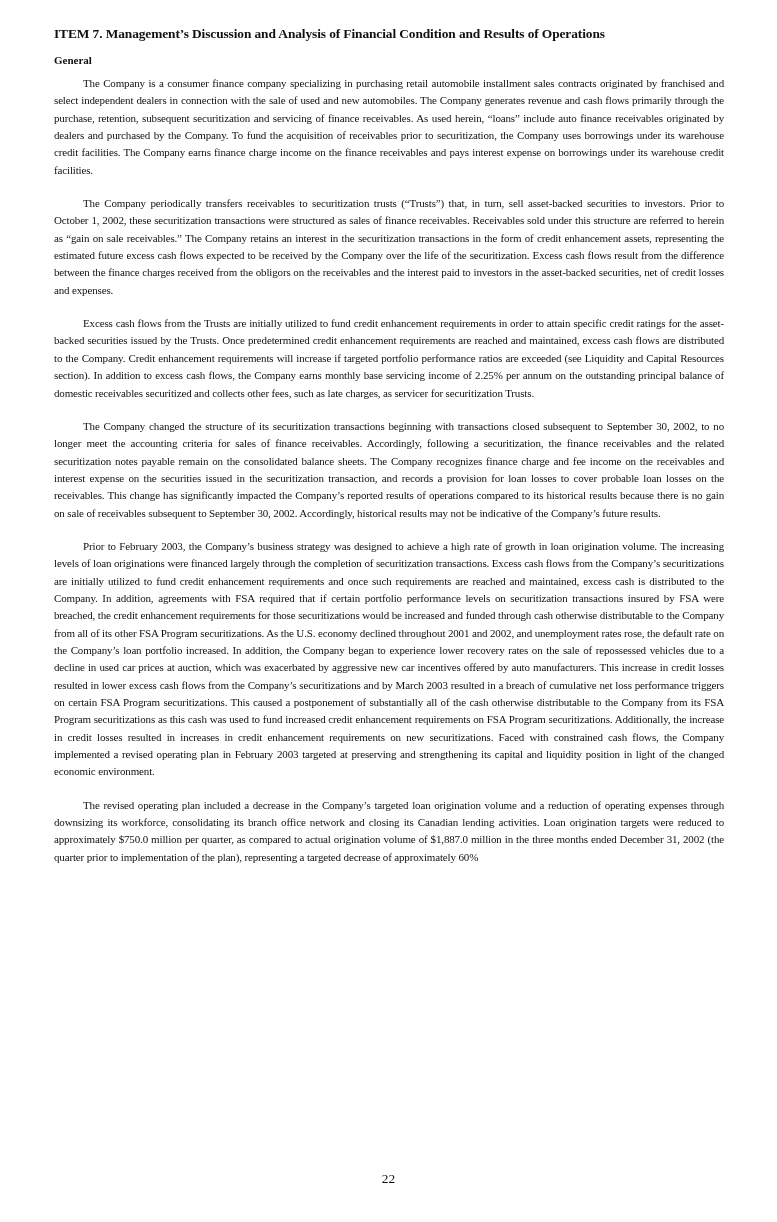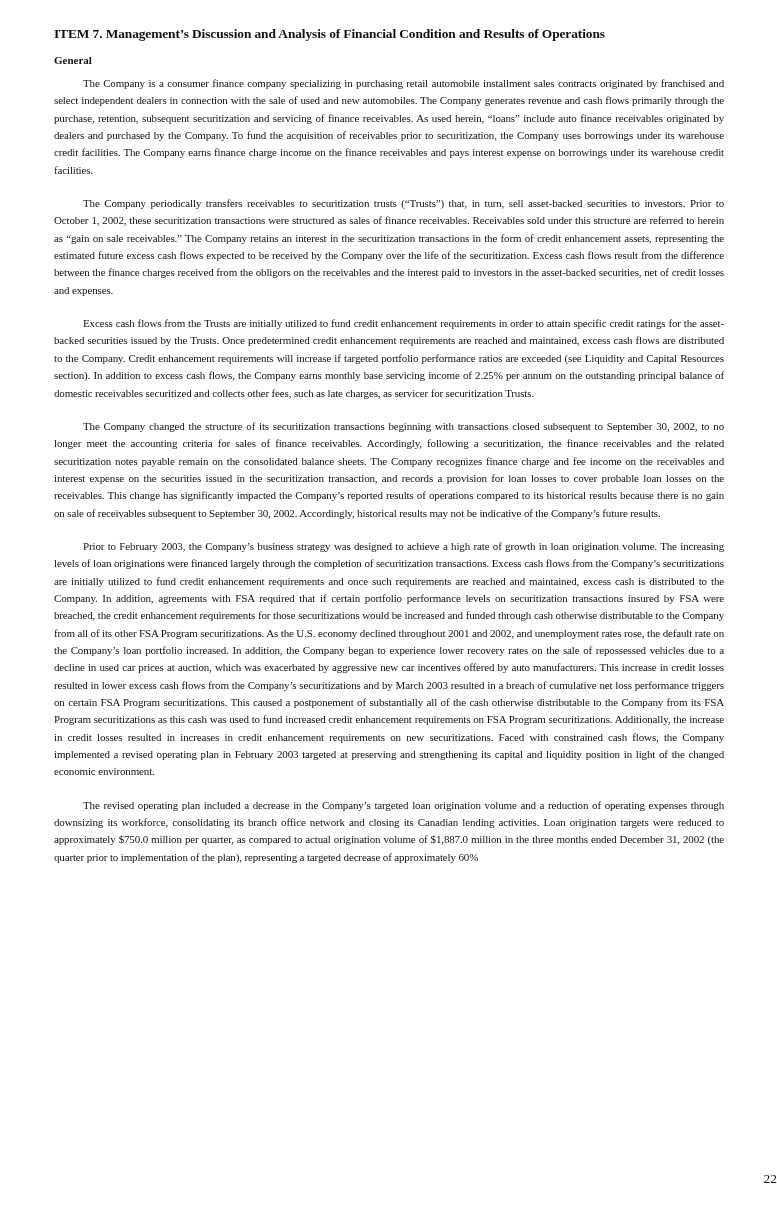--- a/index.html
+++ b/index.html
@@ -47,21 +47,21 @@
     line-height: 17.35px;
     text-align: justify;
     text-indent: 29px;
     letter-spacing: -0.15px;
   }
   .page-number {
     position: absolute;
     left: 0;
     width: 777px;
     top: 1170px;
-    text-align: right;
+    text-align: center;
     font-size: 13.4px;
     line-height: 18px;
   }
 </style>
 </head>
 <body>
 
 <div class="page">
   <div class="item-heading">
     <span class="item-number">ITEM 7.</span>

